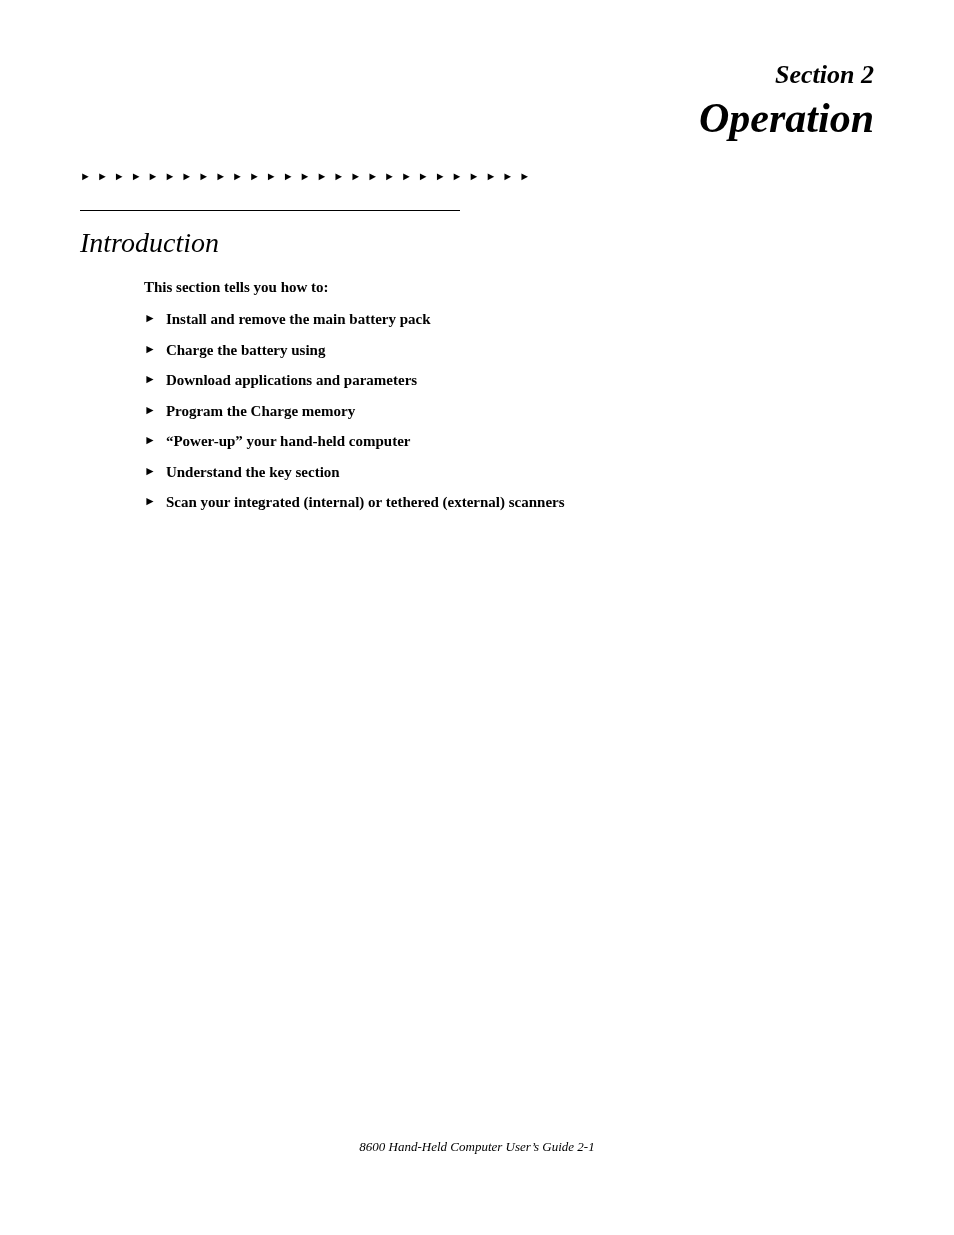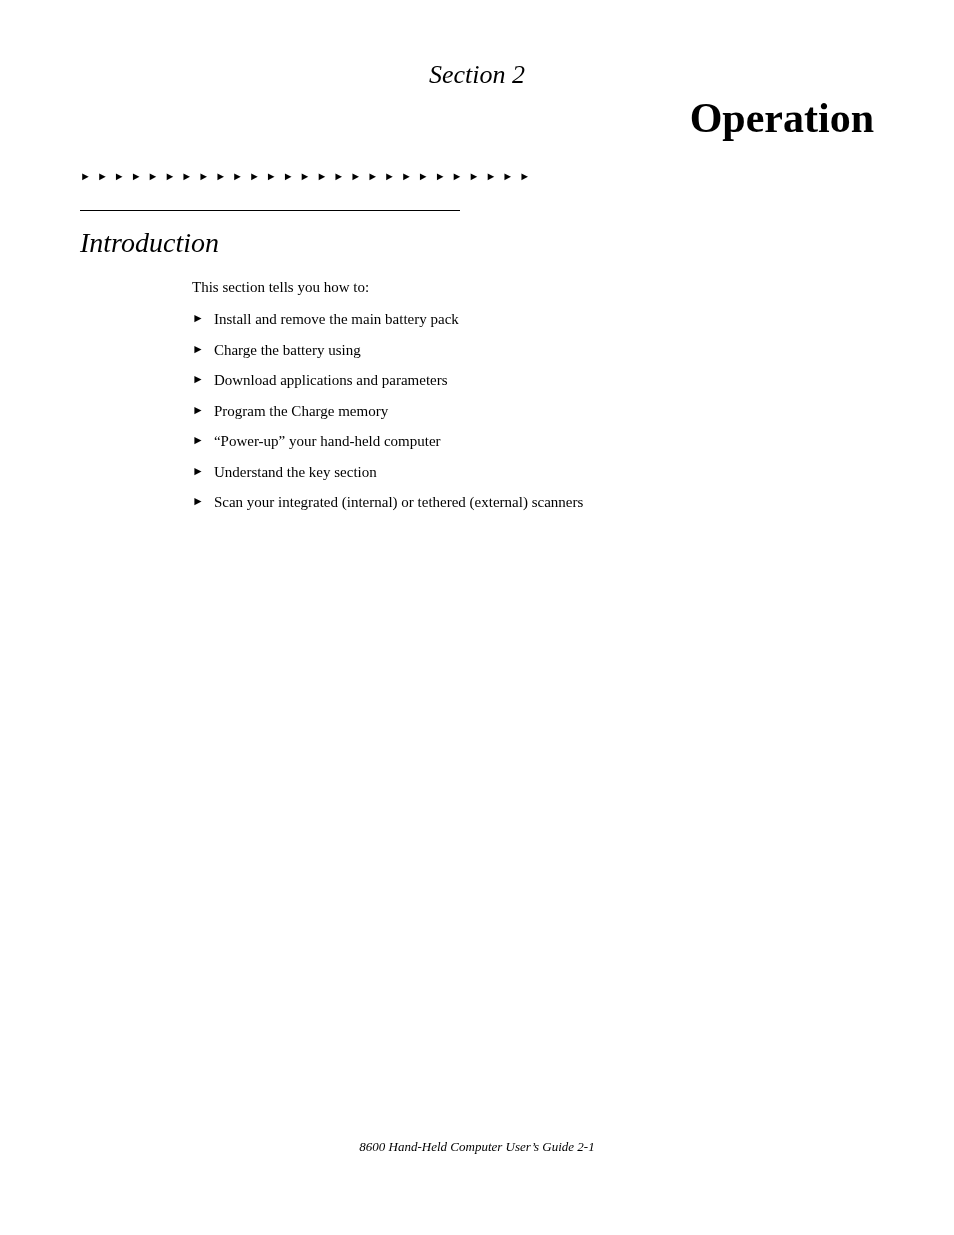--- a/index.html
+++ b/index.html
@@ -24,30 +24,30 @@
       position: relative;
     }
 
     .section-header {
       text-align: right;
       margin-bottom: 10px;
     }
 
     .section-label {
       font-size: 26px;
-      font-weight: normal;
+      font-weight: bold;
       font-style: italic;
       display: block;
       margin-bottom: 4px;
-      text-align: center;
     }
 
     .section-title {
       font-size: 42px;
       font-weight: bold;
+      font-style: italic;
       display: block;
     }
 
     .arrow-row {
       display: flex;
       flex-wrap: nowrap;
       gap: 6px;
       margin-top: 28px;
       margin-bottom: 28px;
       align-items: center;
@@ -66,21 +66,22 @@
     }
 
     .intro-heading {
       font-size: 28px;
       font-weight: normal;
       font-style: italic;
       margin-bottom: 20px;
     }
 
     .content-area {
-      margin-left: 112px;
+      margin-left: 64px;
+      font-weight: bold;
     }
 
     .intro-text {
       font-size: 15px;
       margin-bottom: 12px;
       font-family: "Times New Roman", Times, serif;
     }
 
     .bullet-list {
       list-style: none;

